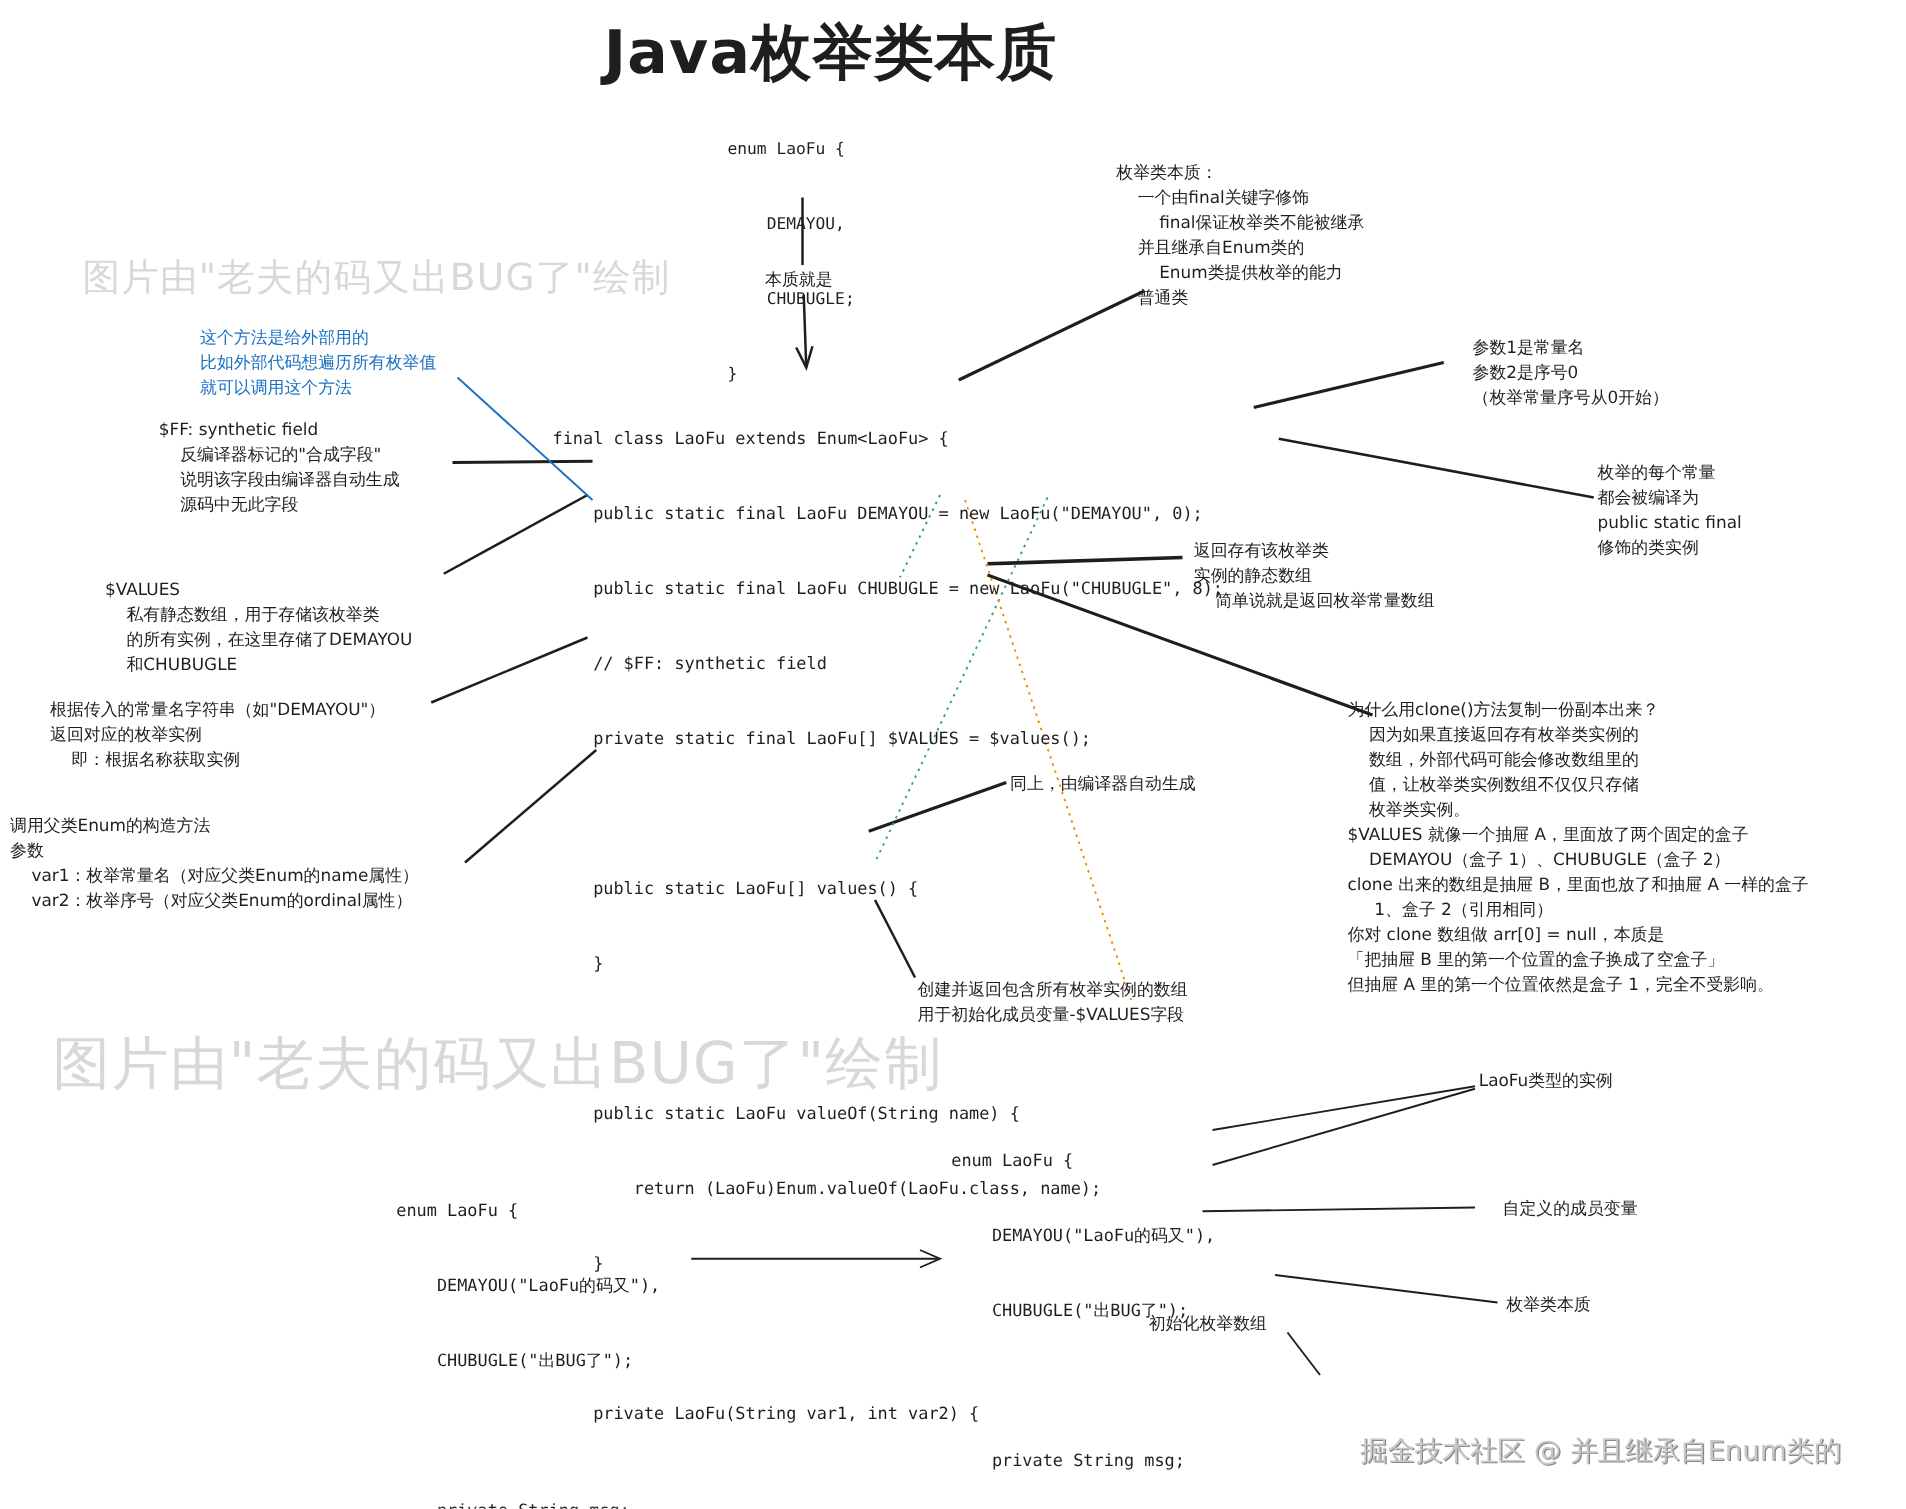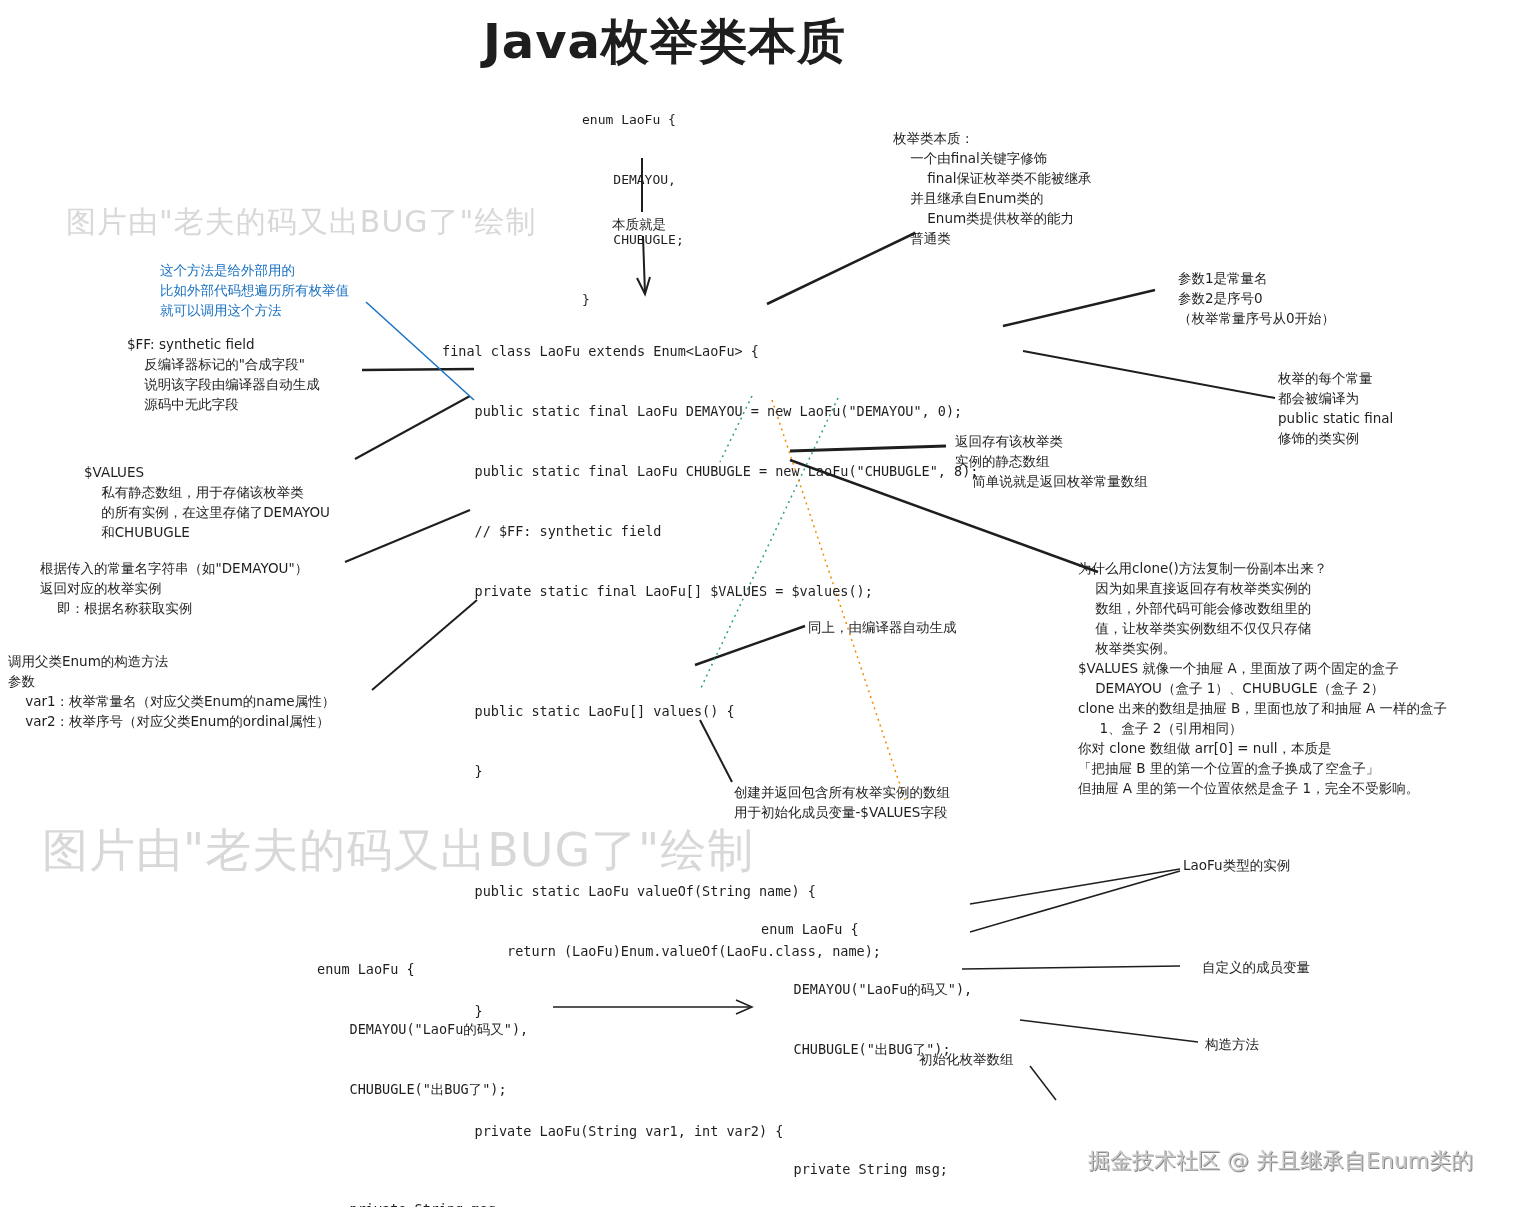--- a/index.html
+++ b/index.html
@@ -182,16 +182,16 @@
   
   
   
   
   
   
 </div>
 
 <div class="abs hand" style="left:1183px; top:855px;">LaoFu类型的实例</div>
 <div class="abs hand" style="left:1202px; top:957px;">自定义的成员变量</div>
-<div class="abs hand" style="left:1205px; top:1034px;">构造方法</div>
+<div class="abs hand" style="left:1205px; top:1034px;">枚举类本质</div>
 <div class="abs hand" style="left:919px; top:1049px;">初始化枚举数组</div>
 
 <div class="abs footer-mark" style="left:1088px; top:1146px;">掘金技术社区 @ 并且继承自Enum类的</div>
 
 </body></html>

